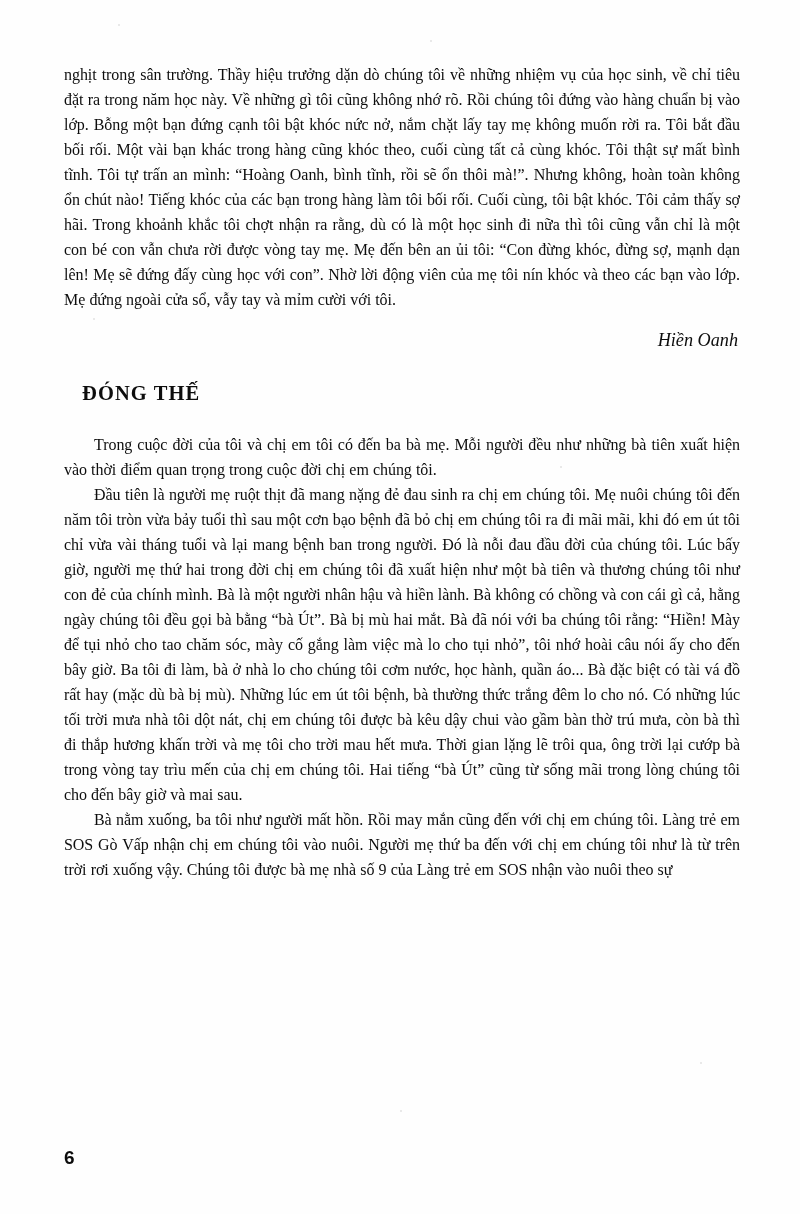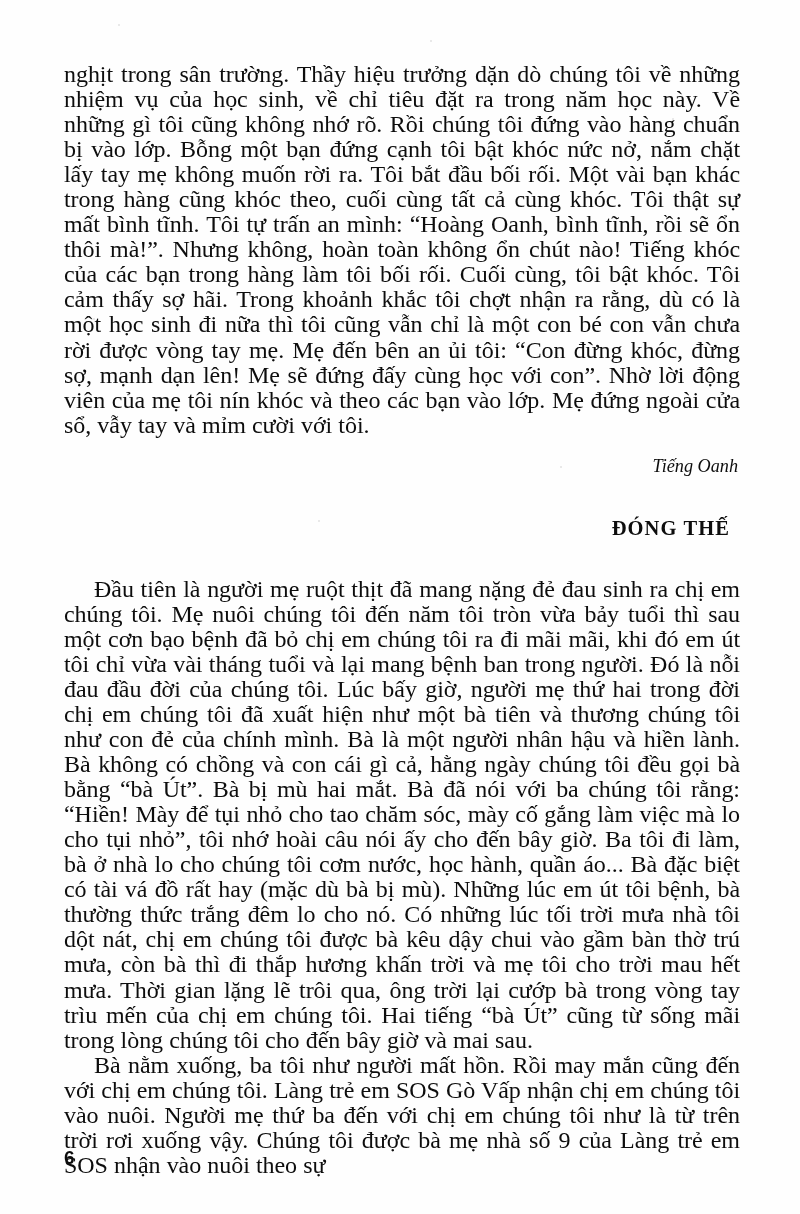--- a/index.html
+++ b/index.html
@@ -28,21 +28,21 @@
 
   #text-column {
     position: absolute;
     left: 64px;
     top: 62px;
     width: 676px;
   }
 
   .para {
     margin: 0;
-    font-size: 24px;
+    font-size: 16px;
     line-height: 25.05px;
     text-align: justify;
     text-justify: inter-word;
     letter-spacing: -0.05px;
     word-spacing: 0.2px;
     -webkit-font-smoothing: none;
   }
 
   .para.indent {
     text-indent: 30px;
@@ -59,25 +59,25 @@
     font-style: italic;
     text-align: right;
     padding-right: 2px;
   }
 
   .sig-gap {
     height: 16px;
   }
 
   .heading {
-    margin: 10px;
+    margin: 0;
     font-size: 20.5px;
     line-height: 25px;
     font-weight: bold;
-    text-align: right;
+    text-align: left;
     letter-spacing: 1.1px;
     padding-left: 18px;
   }
 
   .heading-gap-top { height: 27px; }
   .heading-gap-bottom { height: 26px; }
 
   #page-number {
     position: absolute;
     left: 64px;
@@ -103,28 +103,29 @@
 
 <div id="page">
 
   <div id="text-column">
 
     <p class="para cont">nghịt trong sân trường. Thầy hiệu trưởng dặn dò chúng tôi về những nhiệm vụ của học sinh, về chỉ tiêu đặt ra trong năm học này. Về những gì tôi cũng không nhớ rõ. Rồi chúng tôi đứng vào hàng chuẩn bị vào lớp. Bỗng một bạn đứng cạnh tôi bật khóc nức nở, nắm chặt lấy tay mẹ không muốn rời ra. Tôi bắt đầu bối rối. Một vài bạn khác trong hàng cũng khóc theo, cuối cùng tất cả cùng khóc. Tôi thật sự mất bình tĩnh. Tôi tự trấn an mình: “Hoàng Oanh, bình tĩnh, rồi sẽ ổn thôi mà!”. Nhưng không, hoàn toàn không ổn chút nào! Tiếng khóc của các bạn trong hàng làm tôi bối rối. Cuối cùng, tôi bật khóc. Tôi cảm thấy sợ hãi. Trong khoảnh khắc tôi chợt nhận ra rằng, dù có là một học sinh đi nữa thì tôi cũng vẫn chỉ là một con bé con vẫn chưa rời được vòng tay mẹ. Mẹ đến bên an ủi tôi: “Con đừng khóc, đừng sợ, mạnh dạn lên! Mẹ sẽ đứng đấy cùng học với con”. Nhờ lời động viên của mẹ tôi nín khóc và theo các bạn vào lớp. Mẹ đứng ngoài cửa sổ, vẫy tay và mỉm cười với tôi.</p>
 
 
     <div class="sig-gap"></div>
 
-    <p class="signature">Tiếng Oanh</p>
+    <p class="signature">Hiền Oanh</p>
 
     <div class="heading-gap-top"></div>
 
     <h2 class="heading">ĐÓNG THẾ</h2>
 
     <div class="heading-gap-bottom"></div>
 
+    <p class="para indent">Trong cuộc đời của tôi và chị em tôi có đến ba bà mẹ. Mỗi người đều như những bà tiên xuất hiện vào thời điểm quan trọng trong cuộc đời chị em chúng tôi.</p>
 
     <p class="para indent">Đầu tiên là người mẹ ruột thịt đã mang nặng đẻ đau sinh ra chị em chúng tôi. Mẹ nuôi chúng tôi đến năm tôi tròn vừa bảy tuổi thì sau một cơn bạo bệnh đã bỏ chị em chúng tôi ra đi mãi mãi, khi đó em út tôi chỉ vừa vài tháng tuổi và lại mang bệnh ban trong người. Đó là nỗi đau đầu đời của chúng tôi. Lúc bấy giờ, người mẹ thứ hai trong đời chị em chúng tôi đã xuất hiện như một bà tiên và thương chúng tôi như con đẻ của chính mình. Bà là một người nhân hậu và hiền lành. Bà không có chồng và con cái gì cả, hằng ngày chúng tôi đều gọi bà bằng “bà Út”. Bà bị mù hai mắt. Bà đã nói với ba chúng tôi rằng: “Hiền! Mày để tụi nhỏ cho tao chăm sóc, mày cố gắng làm việc mà lo cho tụi nhỏ”, tôi nhớ hoài câu nói ấy cho đến bây giờ. Ba tôi đi làm, bà ở nhà lo cho chúng tôi cơm nước, học hành, quần áo... Bà đặc biệt có tài vá đồ rất hay (mặc dù bà bị mù). Những lúc em út tôi bệnh, bà thường thức trắng đêm lo cho nó. Có những lúc tối trời mưa nhà tôi dột nát, chị em chúng tôi được bà kêu dậy chui vào gầm bàn thờ trú mưa, còn bà thì đi thắp hương khấn trời và mẹ tôi cho trời mau hết mưa. Thời gian lặng lẽ trôi qua, ông trời lại cướp bà trong vòng tay trìu mến của chị em chúng tôi. Hai tiếng “bà Út” cũng từ sống mãi trong lòng chúng tôi cho đến bây giờ và mai sau.</p>
 
     <p class="para indent">Bà nằm xuống, ba tôi như người mất hồn. Rồi may mắn cũng đến với chị em chúng tôi. Làng trẻ em SOS Gò Vấp nhận chị em chúng tôi vào nuôi. Người mẹ thứ ba đến với chị em chúng tôi như là từ trên trời rơi xuống vậy. Chúng tôi được bà mẹ nhà số 9 của Làng trẻ em SOS nhận vào nuôi theo sự</p>
 
   </div>
 
   <div id="page-number">6</div>
 
   <div class="speck" style="left:118px; top:24px;"></div>

